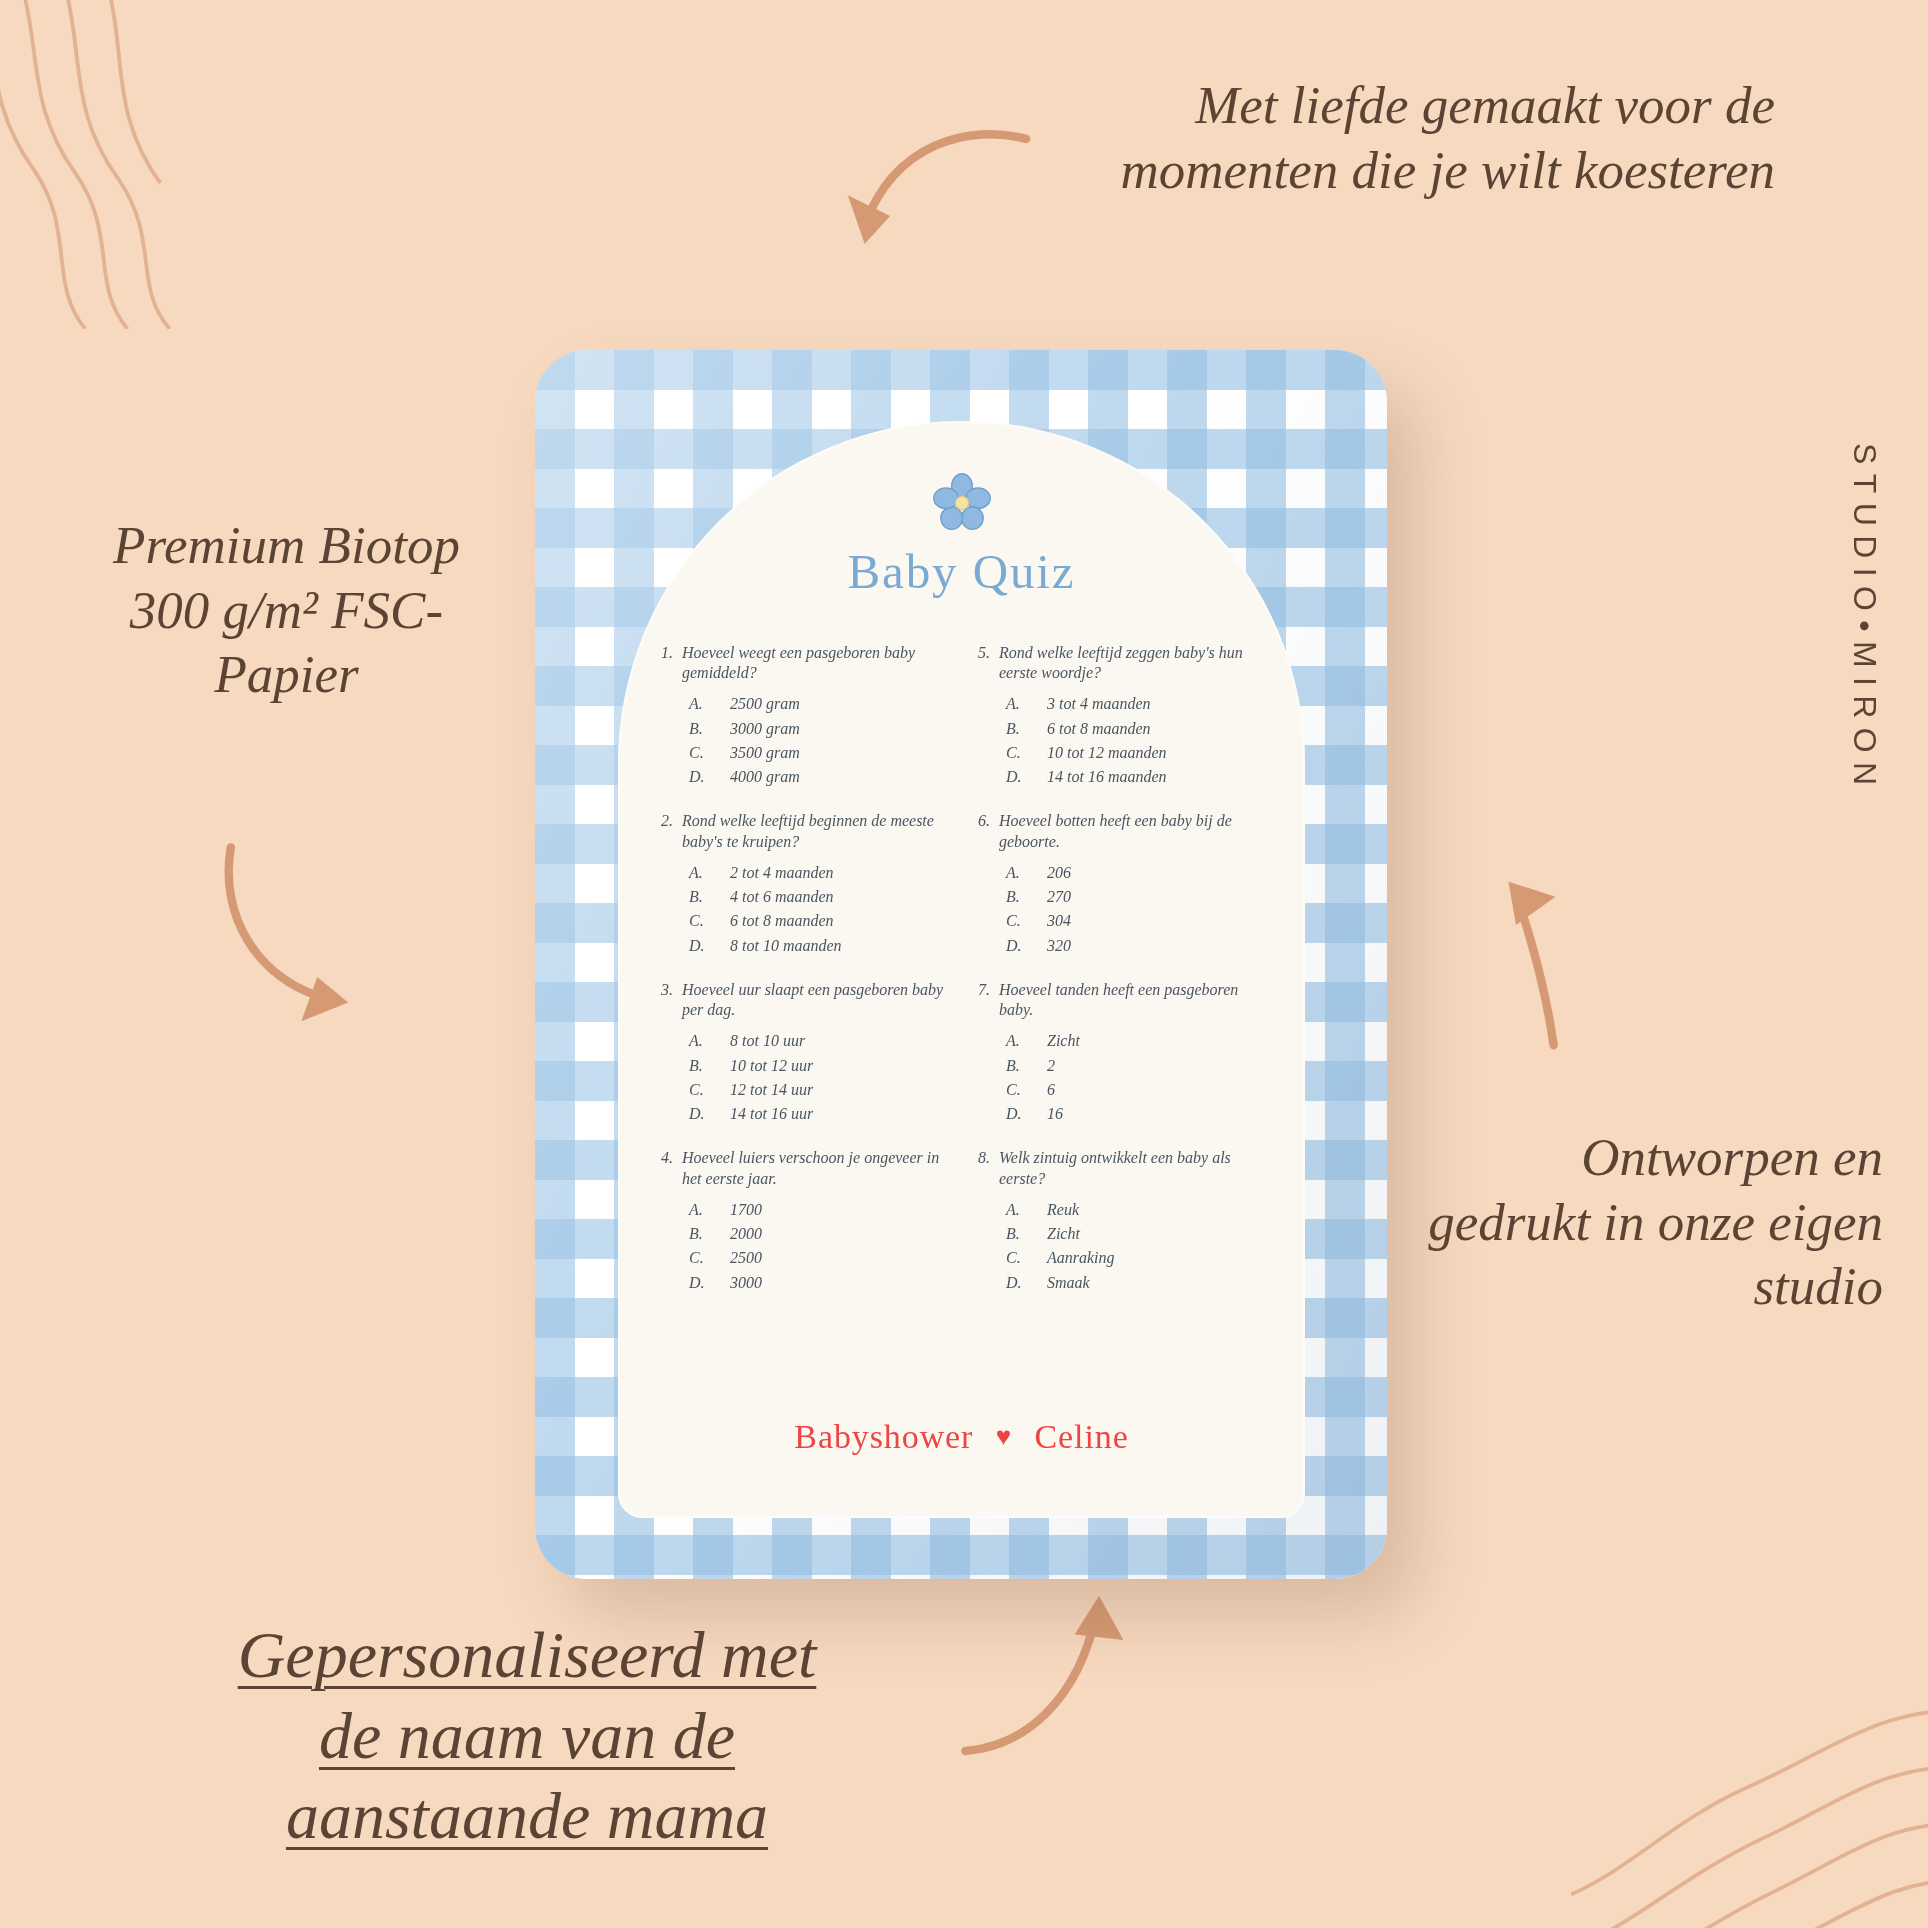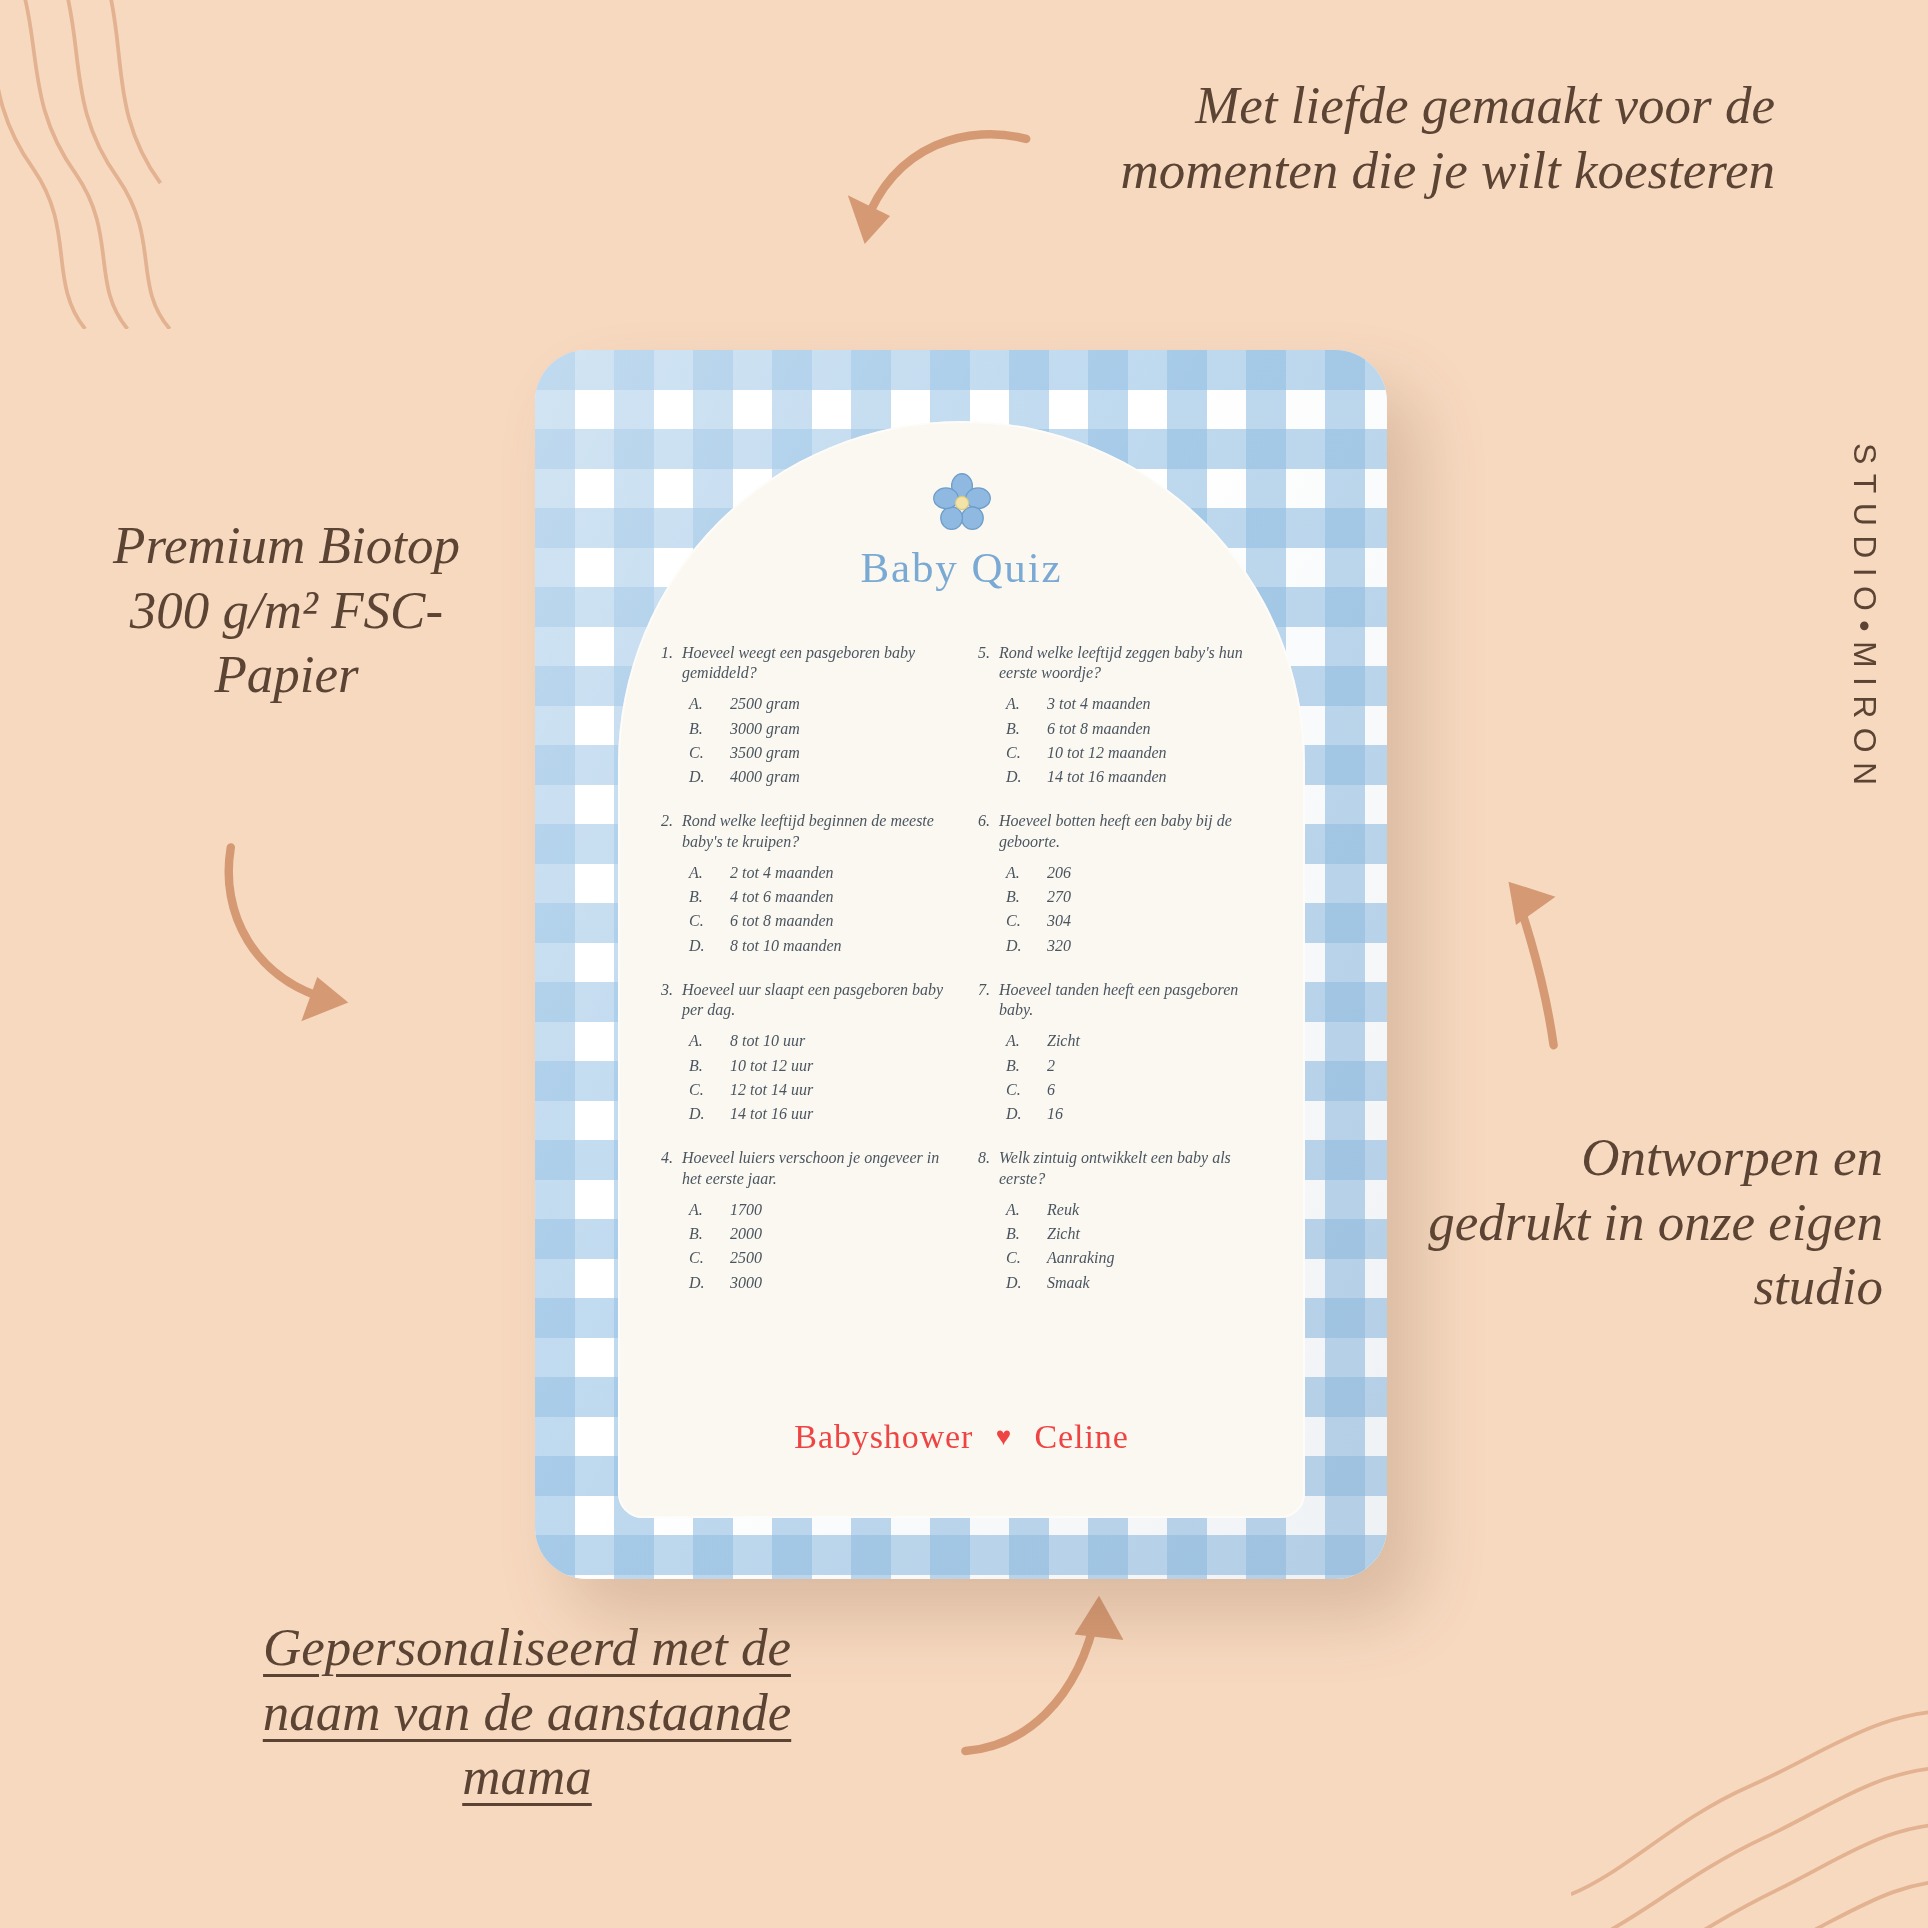--- a/index.html
+++ b/index.html
@@ -49,21 +49,21 @@
     top: 1125px;
     left: 1412px;
     width: 471px;
     font-size: 53px;
     text-align: right;
   }
   #annot-bottom {
     top: 1615px;
     left: 221px;
     width: 612px;
-    font-size: 53px;
+    font-size: 66px;
     text-align: center;
     text-decoration: underline;
     text-underline-offset: 8.5px;
     text-decoration-thickness: 2.8px;
   }
 
   
   #brand {
     position: absolute;
     right: 45px;
@@ -130,21 +130,21 @@
     width: 66px;
     height: 66px;
   }
 
   #quiz-title {
     position: absolute;
     top: 122px;
     left: 0;
     width: 100%;
     text-align: center;
-    font-size: 43px;
+    font-size: 49px;
     color: #7aaad4;
     letter-spacing: 1.9px;
     font-family: "Liberation Serif", serif;
   }
 
   
   #cols {
     position: absolute;
     top: 222px;
     left: 43px;

